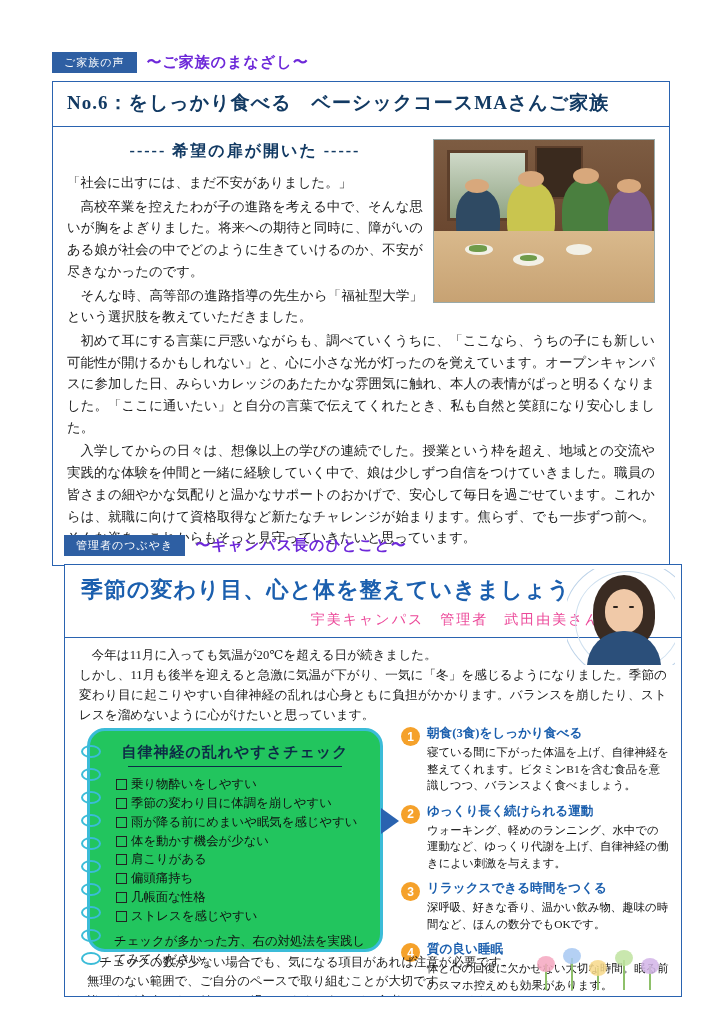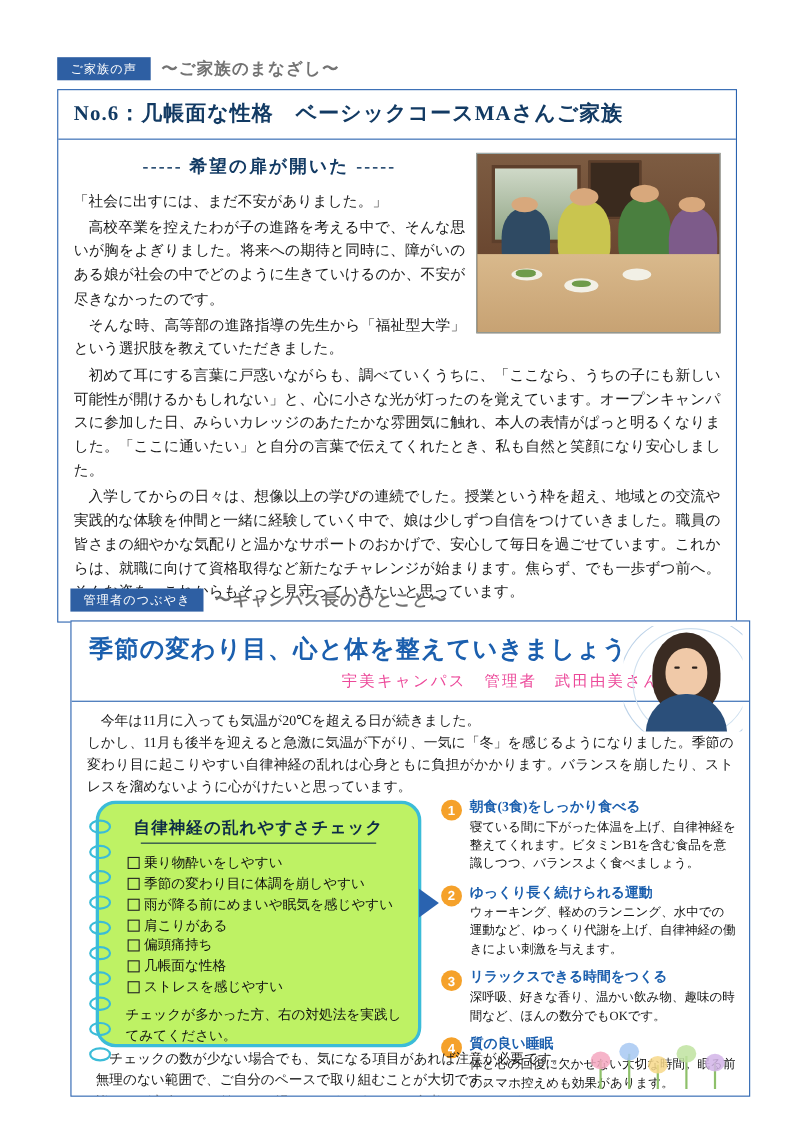--- a/index.html
+++ b/index.html
@@ -16,21 +16,21 @@
   
   .tag-row{display:flex;align-items:center;gap:10px;}
   .tag{
     background:#2e5fa3;color:#fff;
     font-size:11px;letter-spacing:1px;
     padding:3px 12px;
     font-family:"Liberation Sans","DejaVu Sans",sans-serif;
     white-space:nowrap;
   }
   .tag-title{
-    color:#737373;font-size:15px;font-weight:bold;letter-spacing:1px;
+    color:#6d28d9;font-size:15px;font-weight:bold;letter-spacing:1px;
   }
 
   
   #sec1{position:absolute;left:52px;top:52px;width:620px;}
   #sec1 .panel{
     margin-top:8px;
     border:1.5px solid #2a63b0;
     background:#fff;
     width:618px;
     box-sizing:border-box;
@@ -132,21 +132,21 @@
     border-radius:50% 50% 46% 46%;background:#f0c9a8;}
   .portrait .body{position:absolute;left:20px;top:62px;width:74px;height:40px;
     border-radius:36px 36px 0 0;background:#2b4f7a;}
   .portrait .eye{position:absolute;width:5px;height:2px;background:#2b211b;border-radius:2px;}
   .portrait .e1{left:46px;top:37px;}
   .portrait .e2{left:62px;top:37px;}
 
   
   .checkbox-card{
     position:absolute;left:22px;top:163px;width:290px;height:218px;
-    border:3px solid #3bbcd8;border-radius:18px;background:#bef264;
+    border:3px solid #3bbcd8;border-radius:18px;background:#22c55e;
   }
   .spiral{position:absolute;left:-9px;top:14px;width:18px;height:190px;}
   .spiral i{display:block;width:16px;height:9px;border:2px solid #3bbcd8;
     border-radius:50%;margin-bottom:10px;background:transparent;}
   .cb-title{
     text-align:center;font-size:15px;font-weight:bold;color:#0d2b47;
     margin:12px 0 4px 0;letter-spacing:1px;
   }
   .cb-underline{width:214px;height:1px;background:#0d2b47;margin:0 auto 8px auto;}
   ul.cl{list-style:none;margin:0;padding:0 10px 0 26px;}
@@ -189,21 +189,21 @@
 
 <div class="page">
 
   <div id="sec1">
     <div class="tag-row">
       <span class="tag">ご家族の声</span>
       <span class="tag-title">〜ご家族のまなざし〜</span>
     </div>
 
     <div class="panel">
-      <div class="headline">No.6：几帳面な性格　ベーシックコースMAさんご家族</div>
+      <div class="headline">No.6：をしっかり食べる　ベーシックコースMAさんご家族</div>
 
       <div class="body-wrap">
         <div class="photo">
           <div class="wall"></div>
             <div class="win"></div>
             <div class="win2"></div>
           <div class="person pa"></div>
             <div class="person pb"></div>
           <div class="person pc"></div>
             <div class="person pd"></div>
@@ -280,20 +280,24 @@
           <li>
               <span class="sqr"></span>
               <span>季節の変わり目に体調を崩しやすい</span>
             </li>
           <li>
               <span class="sqr"></span>
               <span>雨が降る前にめまいや眠気を感じやすい</span>
             </li>
           <li>
               <span class="sqr"></span>
+              <span>体を動かす機会が少ない</span>
+            </li>
+          <li>
+              <span class="sqr"></span>
               <span>肩こりがある</span>
             </li>
           <li>
               <span class="sqr"></span>
               <span>偏頭痛持ち</span>
             </li>
           <li>
               <span class="sqr"></span>
               <span>几帳面な性格</span>
             </li>

